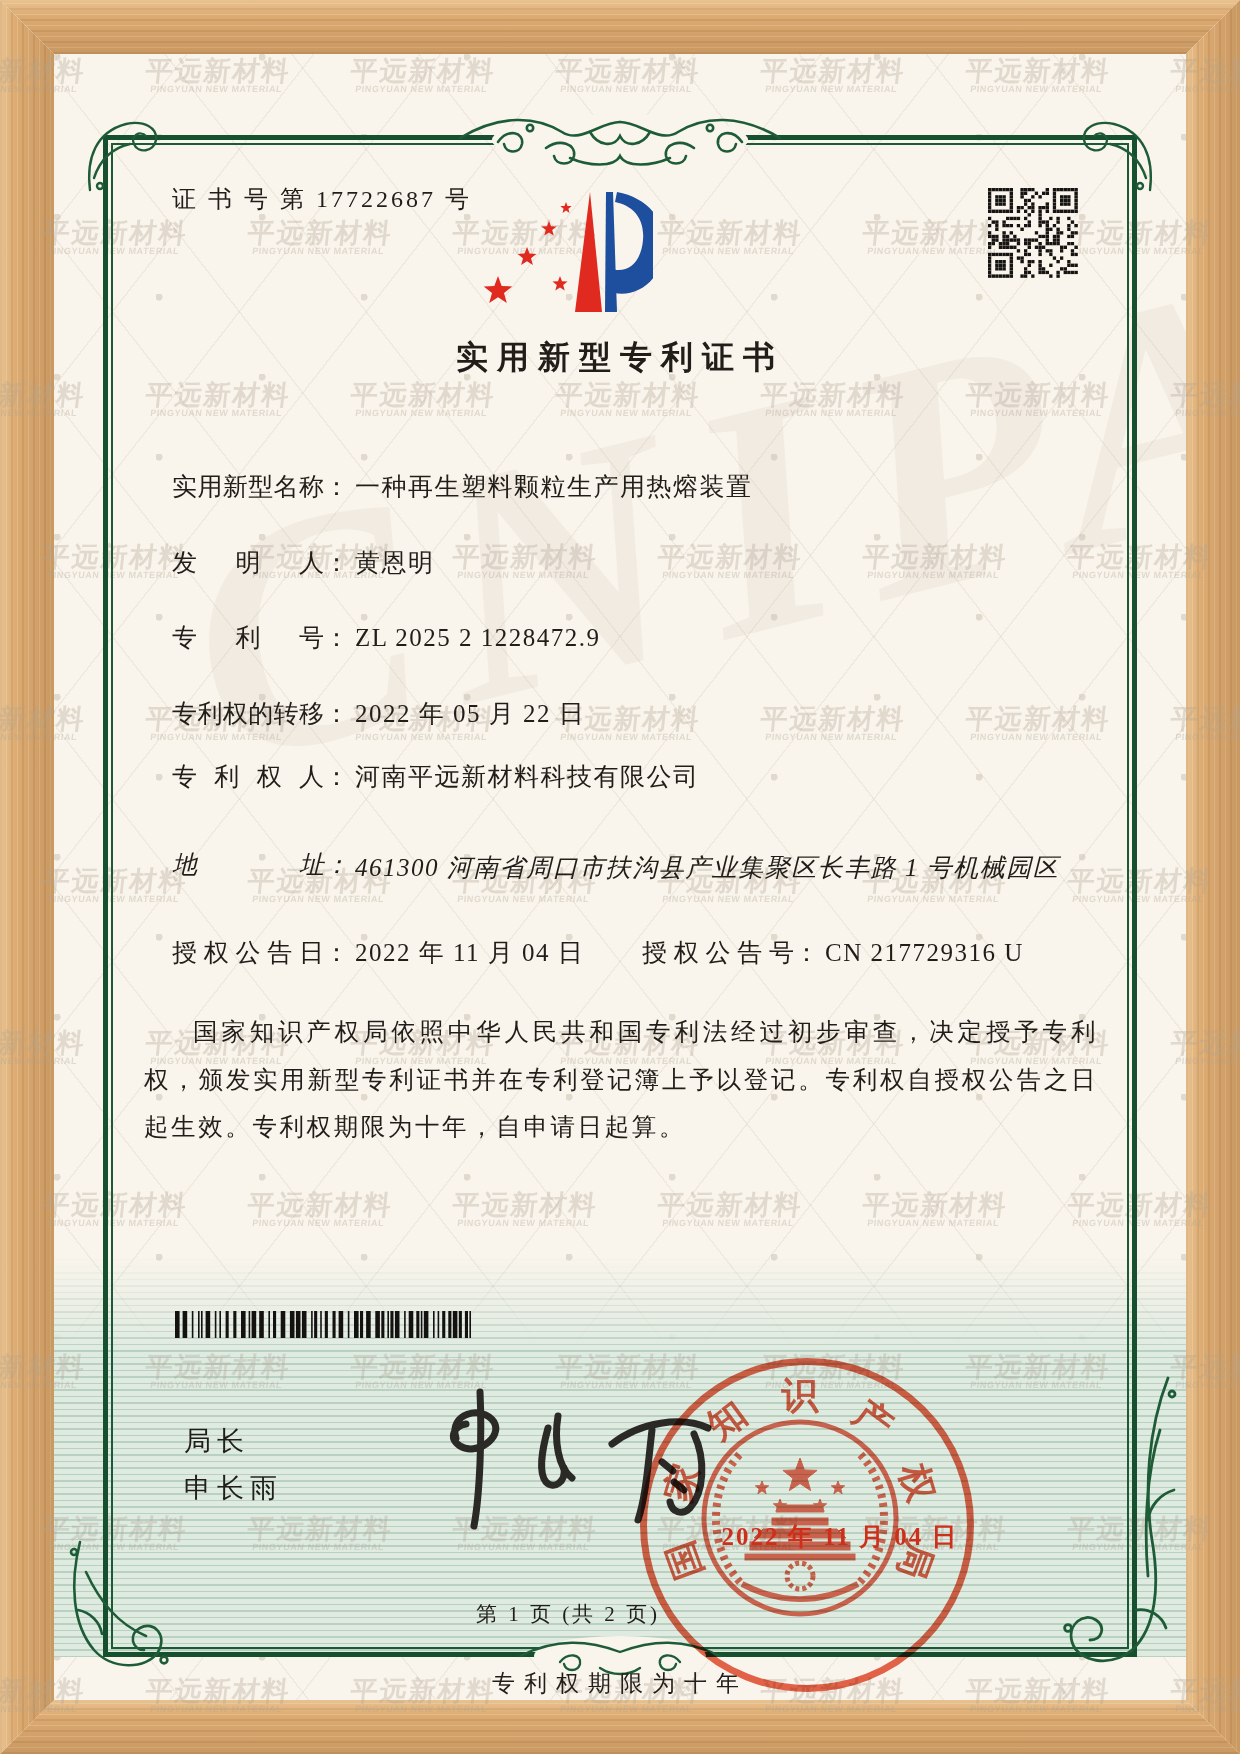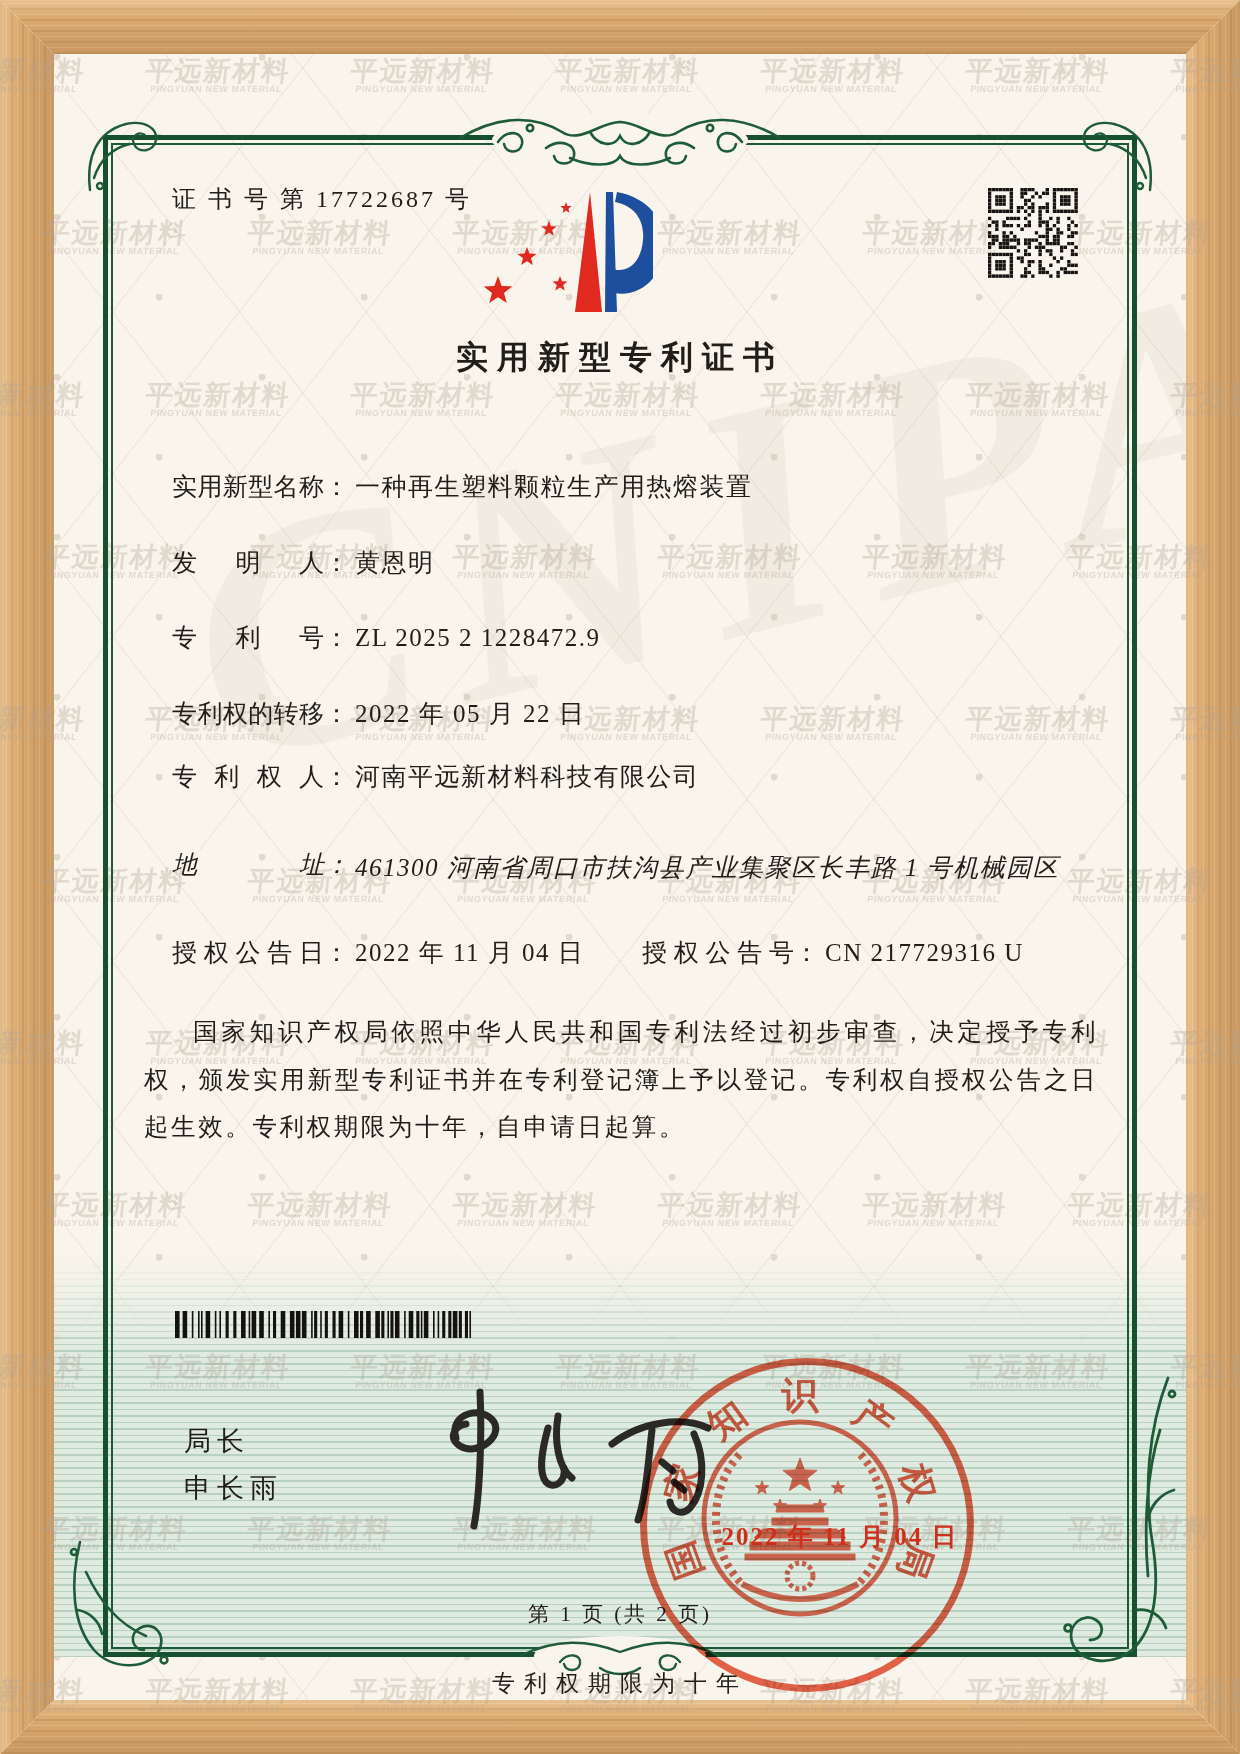--- a/index.html
+++ b/index.html
@@ -76,21 +76,21 @@
 
   
   #seal{position:absolute;left:640px;top:1358px;width:320px;height:320px;z-index:8;
         mix-blend-mode:multiply;opacity:.93;}
   #seal-ring{position:absolute;left:0;top:0;width:320px;height:320px;border:7px solid #e45a3f;border-radius:50%;}
   .seal-ch{position:absolute;font-size:37px;font-weight:bold;color:#e0543a;
       font-family:"Liberation Serif",serif;transform-origin:center;}
   #seal-date{position:absolute;left:700px;top:1520px;width:280px;z-index:9;text-align:center;
       font-size:25px;letter-spacing:2px;color:#ce2f1a;font-weight:bold;}
 
-  #page-footer{left:0;width:1240px;top:1600px;text-align:center;font-size:21px;letter-spacing:3px;}
+  #page-footer{left:0;width:1136px;top:1600px;text-align:center;font-size:21px;letter-spacing:3px;}
   #cont-note{left:0;width:1240px;top:1668px;text-align:center;font-size:23px;letter-spacing:9px;z-index:7;}
 </style>
 </head>
 <body>
 
 <div id="page">
 
   <div id="paper"></div>
   <div id="band"></div>
 

